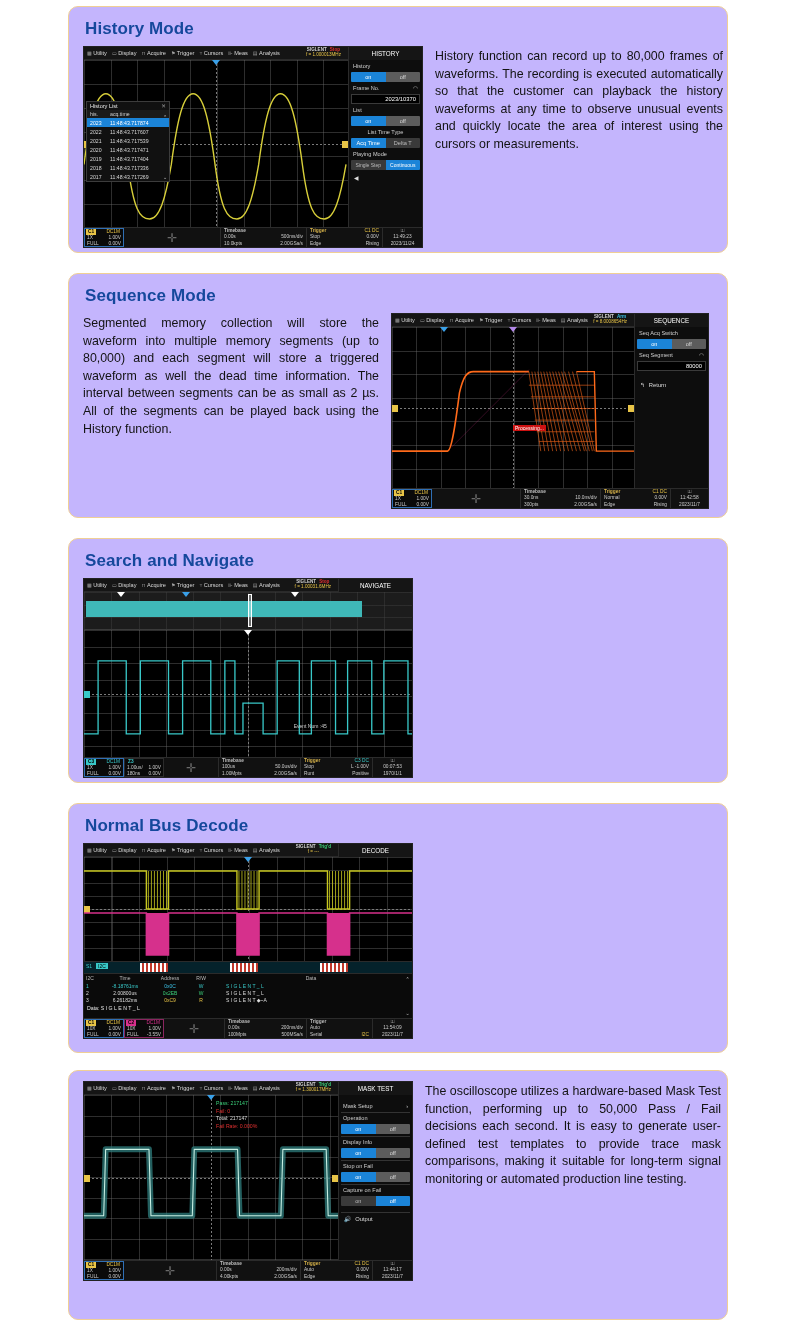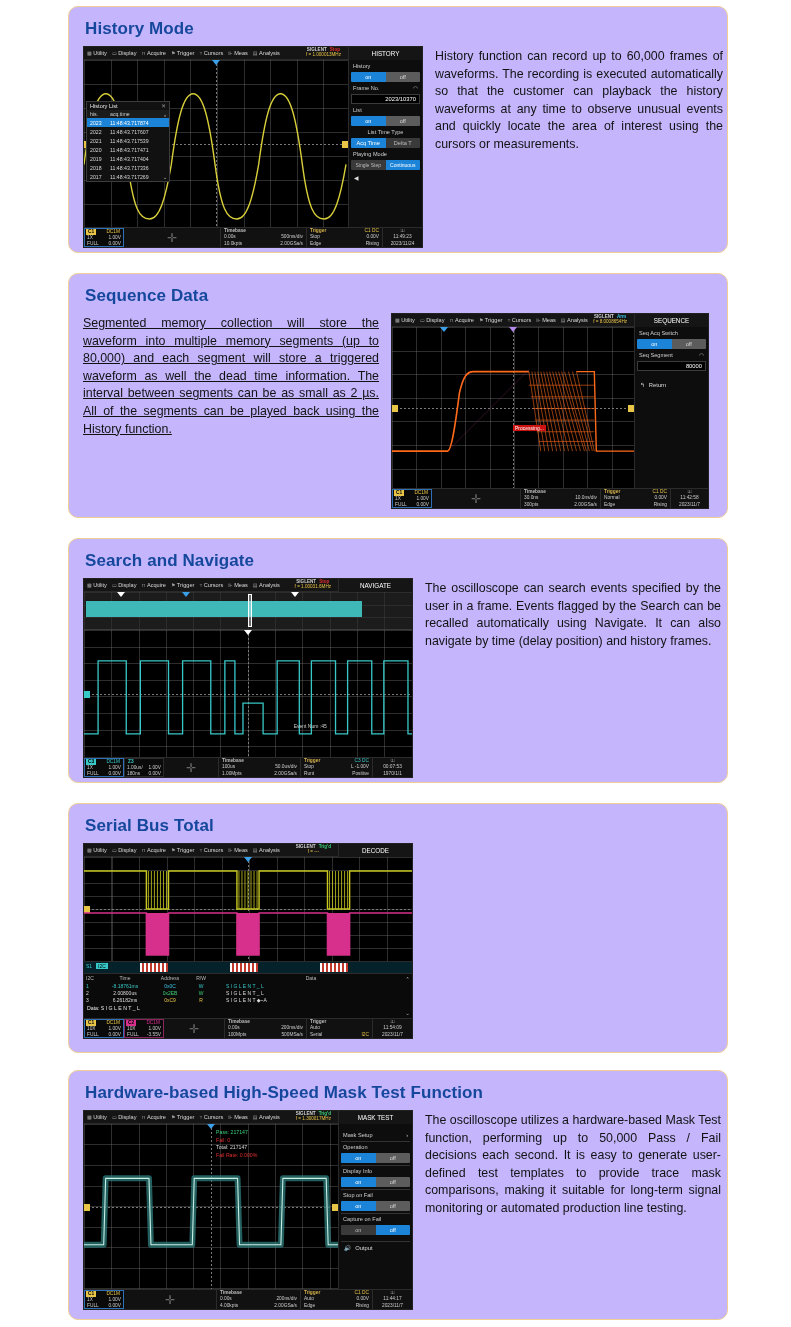--- a/index.html
+++ b/index.html
@@ -315,29 +315,29 @@
               </div>
           </div>
           <div class="statgrp" style="width:40px;align-items:center">
             <div style="text-align:center">⚿</div>
             <div>11:49:23</div>
             <div>2023/11/24</div>
           </div>
         </div>
       </div>
 
-      <div class="para" style="width:288px; padding-top:2px;">History function can record up to 60,000 frames of  waveforms. The recording is executed automatically so that the customer can playback the history waveforms at any time to observe unusual events and quickly locate the area of interest using the cursors or measurements.</div>
+      <div class="para" style="width:288px; padding-top:2px;">History function can record up to 80,000 frames of  waveforms. The recording is executed automatically so that the customer can playback the history waveforms at any time to observe unusual events and quickly locate the area of interest using the cursors or measurements.</div>
     </div>
   </div>
 
   <div class="card" style="left:68px; top:273px; width:660px; height:245px;">
-    <div class="card-title">Sequence Data</div>
+    <div class="card-title">Sequence Mode</div>
     <div class="row">
 
-      <div class="para" style="width:296px; padding-top:2px;text-decoration:underline;">Segmented memory collection will store the waveform into multiple memory segments (up to 80,000) and each segment will store a triggered waveform as well the dead time information. The interval between segments can be as small as 2 µs. All of the segments can be played back using the History function.</div>
+      <div class="para" style="width:296px; padding-top:2px;">Segmented memory collection will store the waveform into multiple memory segments (up to 80,000) and each segment will store a triggered waveform as well the dead time information. The interval between segments can be as small as 2 µs. All of the segments can be played back using the History function.</div>
 
       <div class="scope" style="width:318px; height:196px;">
         <div class="scope-menubar">
           <span class="menu-it">
               <span class="mi-ic">▩</span>
               <span>Utility</span>
             </span>
           <span class="menu-it">
               <span class="mi-ic">▭</span>
               <span>Display</span>
@@ -608,26 +608,25 @@
               </div>
           </div>
           <div class="statgrp" style="width:40px;align-items:center">
             <div style="text-align:center">⚿</div>
             <div>00:07:53</div>
             <div>1970/1/1</div>
           </div>
         </div>
       </div>
 
-      <div class="para" style="width:296px; padding-top:2px;">The oscilloscope can search events specified by  the user in a frame. Events flagged by the Search can be recalled automatically using Navigate. It can also navigate by time (delay position) and history frames.</div>
     </div>
   </div>
 
   <div class="card" style="left:68px; top:803px; width:660px; height:250px;">
-    <div class="card-title">Serial Bus Total</div>
+    <div class="card-title">Normal Bus Decode</div>
     <div class="row">
 
 
       <div class="scope" style="width:330px; height:196px;">
         <div class="scope-menubar">
           <span class="menu-it">
               <span class="mi-ic">▩</span>
               <span>Utility</span>
             </span>
           <span class="menu-it">
@@ -805,21 +804,20 @@
             <div style="text-align:center">⚿</div>
             <div>11:54:09</div>
             <div>2023/11/7</div>
           </div>
         </div>
       </div>
     </div>
   </div>
 
   <div class="card" style="left:68px; top:1070px; width:660px; height:250px;">
-    <div class="card-title">Hardware-based High-Speed Mask Test Function</div>
     <div class="row">
 
       <div class="scope" style="width:330px; height:200px;">
         <div class="scope-menubar">
           <span class="menu-it">
               <span class="mi-ic">▩</span>
               <span>Utility</span>
             </span>
           <span class="menu-it">
               <span class="mi-ic">▭</span>

